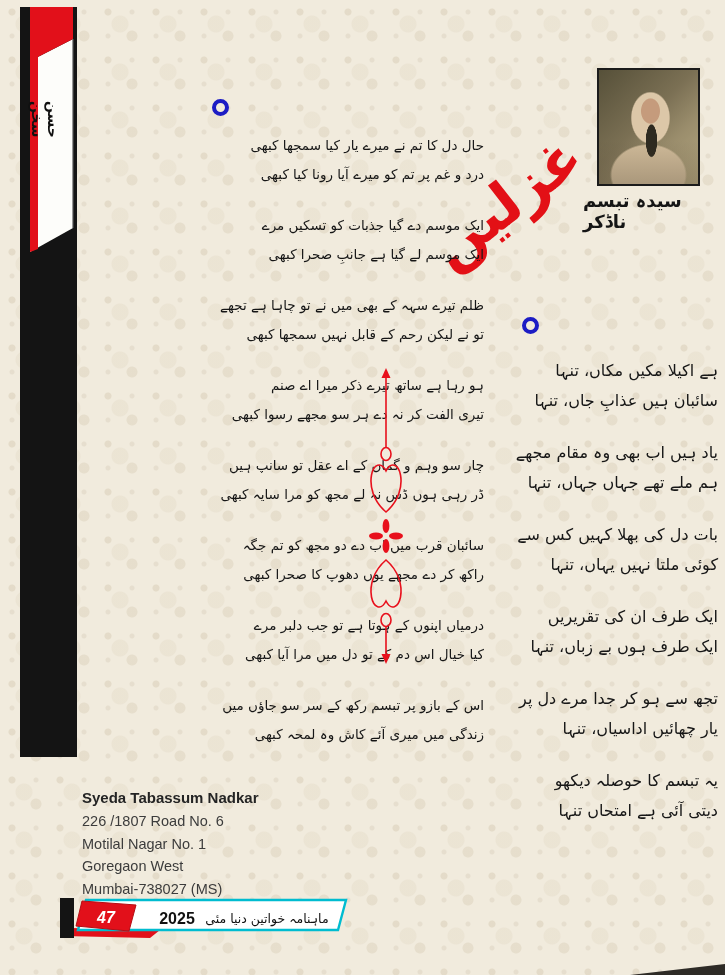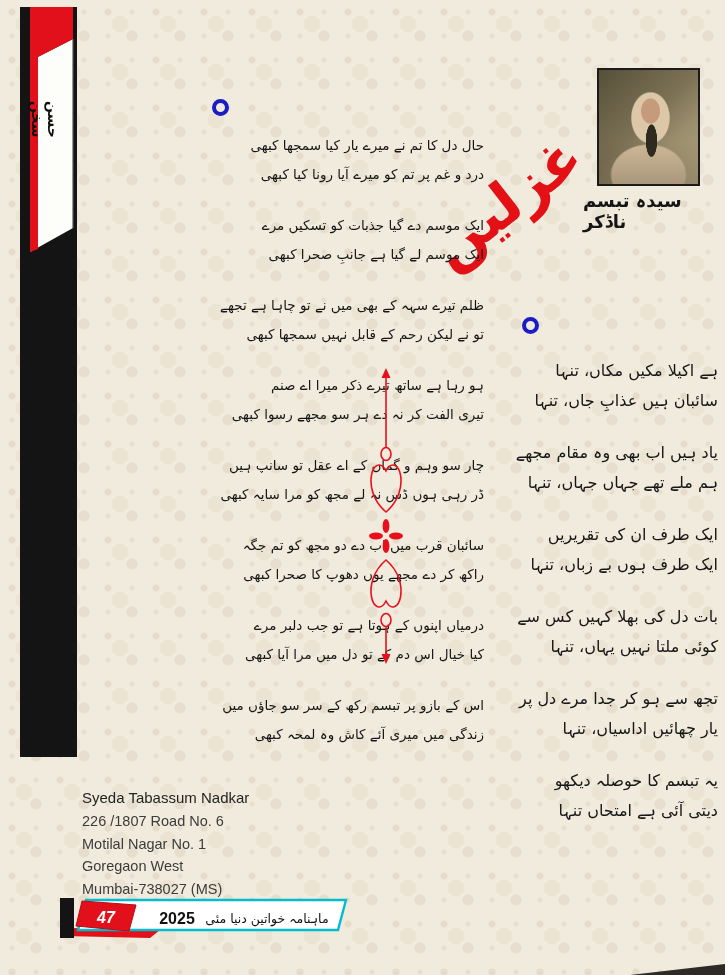--- a/index.html
+++ b/index.html
@@ -63,21 +63,21 @@
   .poem{direction:rtl;color:#161616;}
   .poem .stanza{margin:0 0 22px 0;}
   .poem .line{white-space:nowrap;}
   .poem-left{left:258px;top:131px;width:226px;text-align:right;}
   .poem-left .line{font-size:13.5px;line-height:29px;}
   .poem-right{left:442px;top:356px;width:276px;text-align:right;}
   .poem-right .line{font-size:16px;line-height:30px;}
 
   
   .address{left:82px;top:786px;font-family:"Liberation Sans","DejaVu Sans",sans-serif;}
-  .address .name{font-size:15px;font-weight:normal;color:#242424;line-height:24px;}
+  .address .name{font-size:15px;font-weight:bold;color:#242424;line-height:24px;}
   .address .line{font-size:14.5px;font-weight:normal;color:#3c3c3c;line-height:22.5px;}
 
   
   .footer-svg{left:55px;top:893px;}
   .corner-wedge{
     right:0;bottom:0;width:95px;height:11px;background:#2e2b26;
     clip-path:polygon(0 100%,100% 0,100% 100%);
   }
 </style>
 </head>
@@ -153,27 +153,27 @@
         <div class="line">ہے اکیلا مکیں مکاں، تنہا</div>
         <div class="line">سائبان ہیں عذابِ جاں، تنہا</div>
       </div>
 
       <div class="stanza">
         <div class="line">یاد ہیں اب بھی وہ مقام مجھے</div>
         <div class="line">ہم ملے تھے جہاں جہاں، تنہا</div>
       </div>
 
       <div class="stanza">
+        <div class="line">بات دل کی بھلا کہیں کس سے</div>
+        <div class="line">کوئی ملتا نہیں یہاں، تنہا</div>
+      </div>
+
+      <div class="stanza">
         <div class="line">ایک طرف ان کی تقریریں</div>
         <div class="line">ایک طرف ہوں بے زباں، تنہا</div>
-      </div>
-
-      <div class="stanza">
-        <div class="line">بات دل کی بھلا کہیں کس سے</div>
-        <div class="line">کوئی ملتا نہیں یہاں، تنہا</div>
       </div>
 
       <div class="stanza">
         <div class="line">تجھ سے ہو کر جدا مرے دل پر</div>
         <div class="line">یار چھائیں اداسیاں، تنہا</div>
       </div>
 
       <div class="stanza">
         <div class="line">یہ تبسم کا حوصلہ دیکھو</div>
         <div class="line">دیتی آئی ہے امتحاں تنہا</div>

